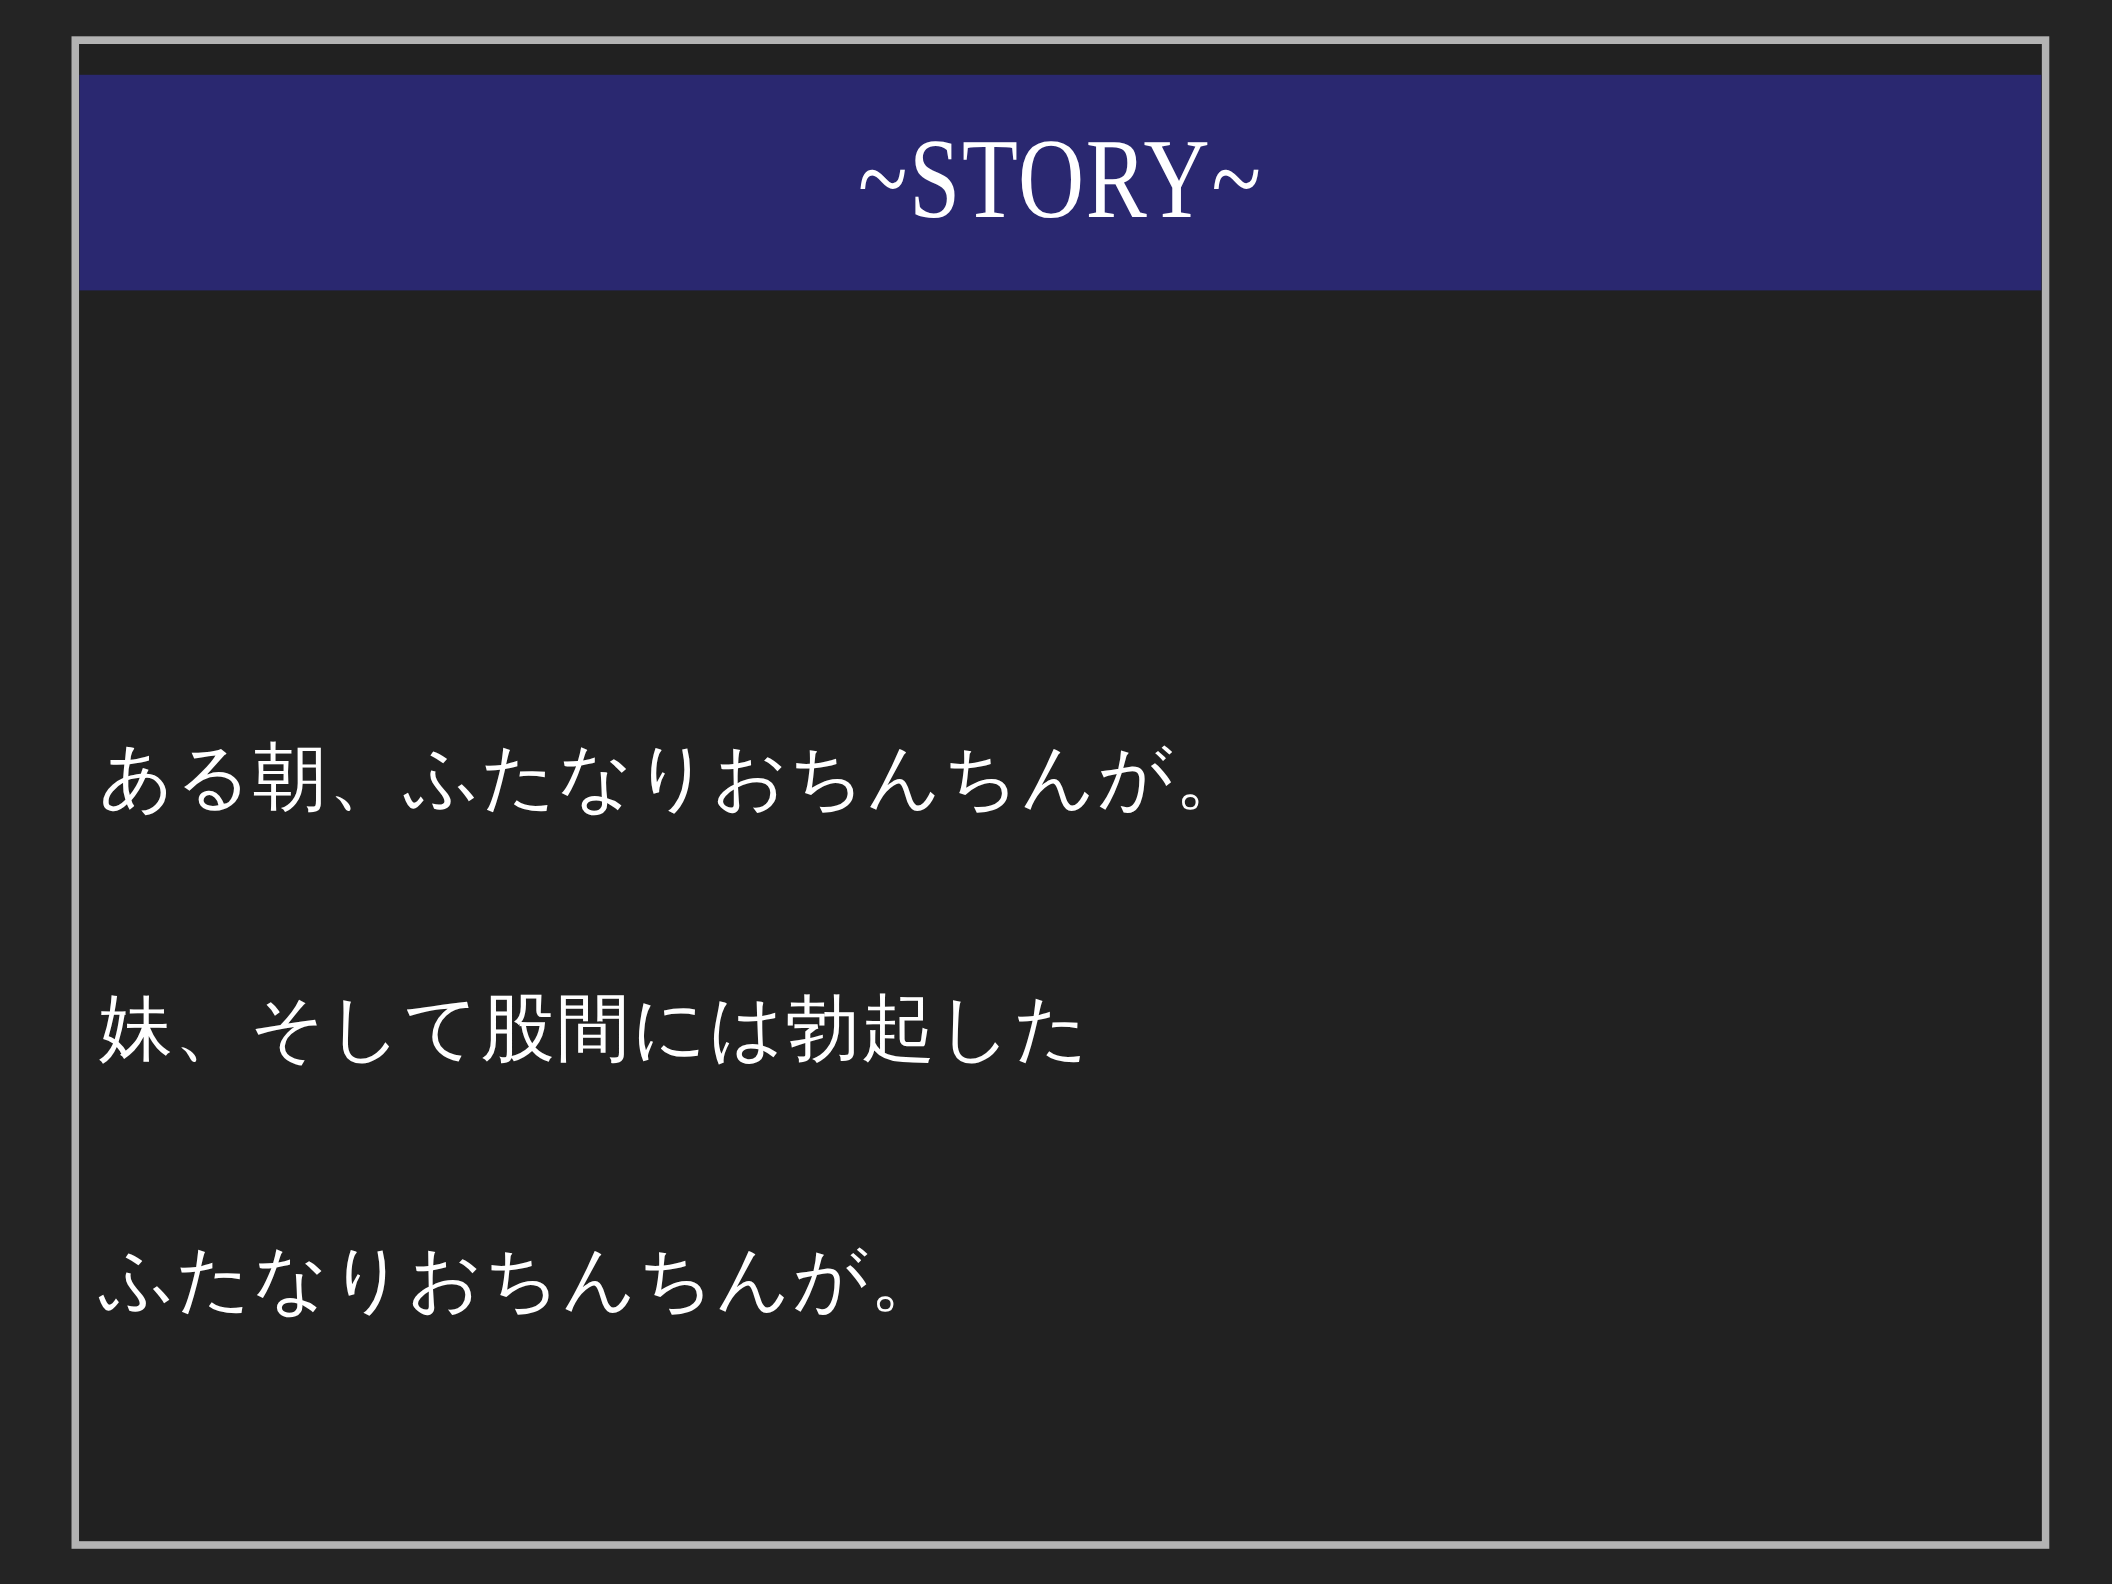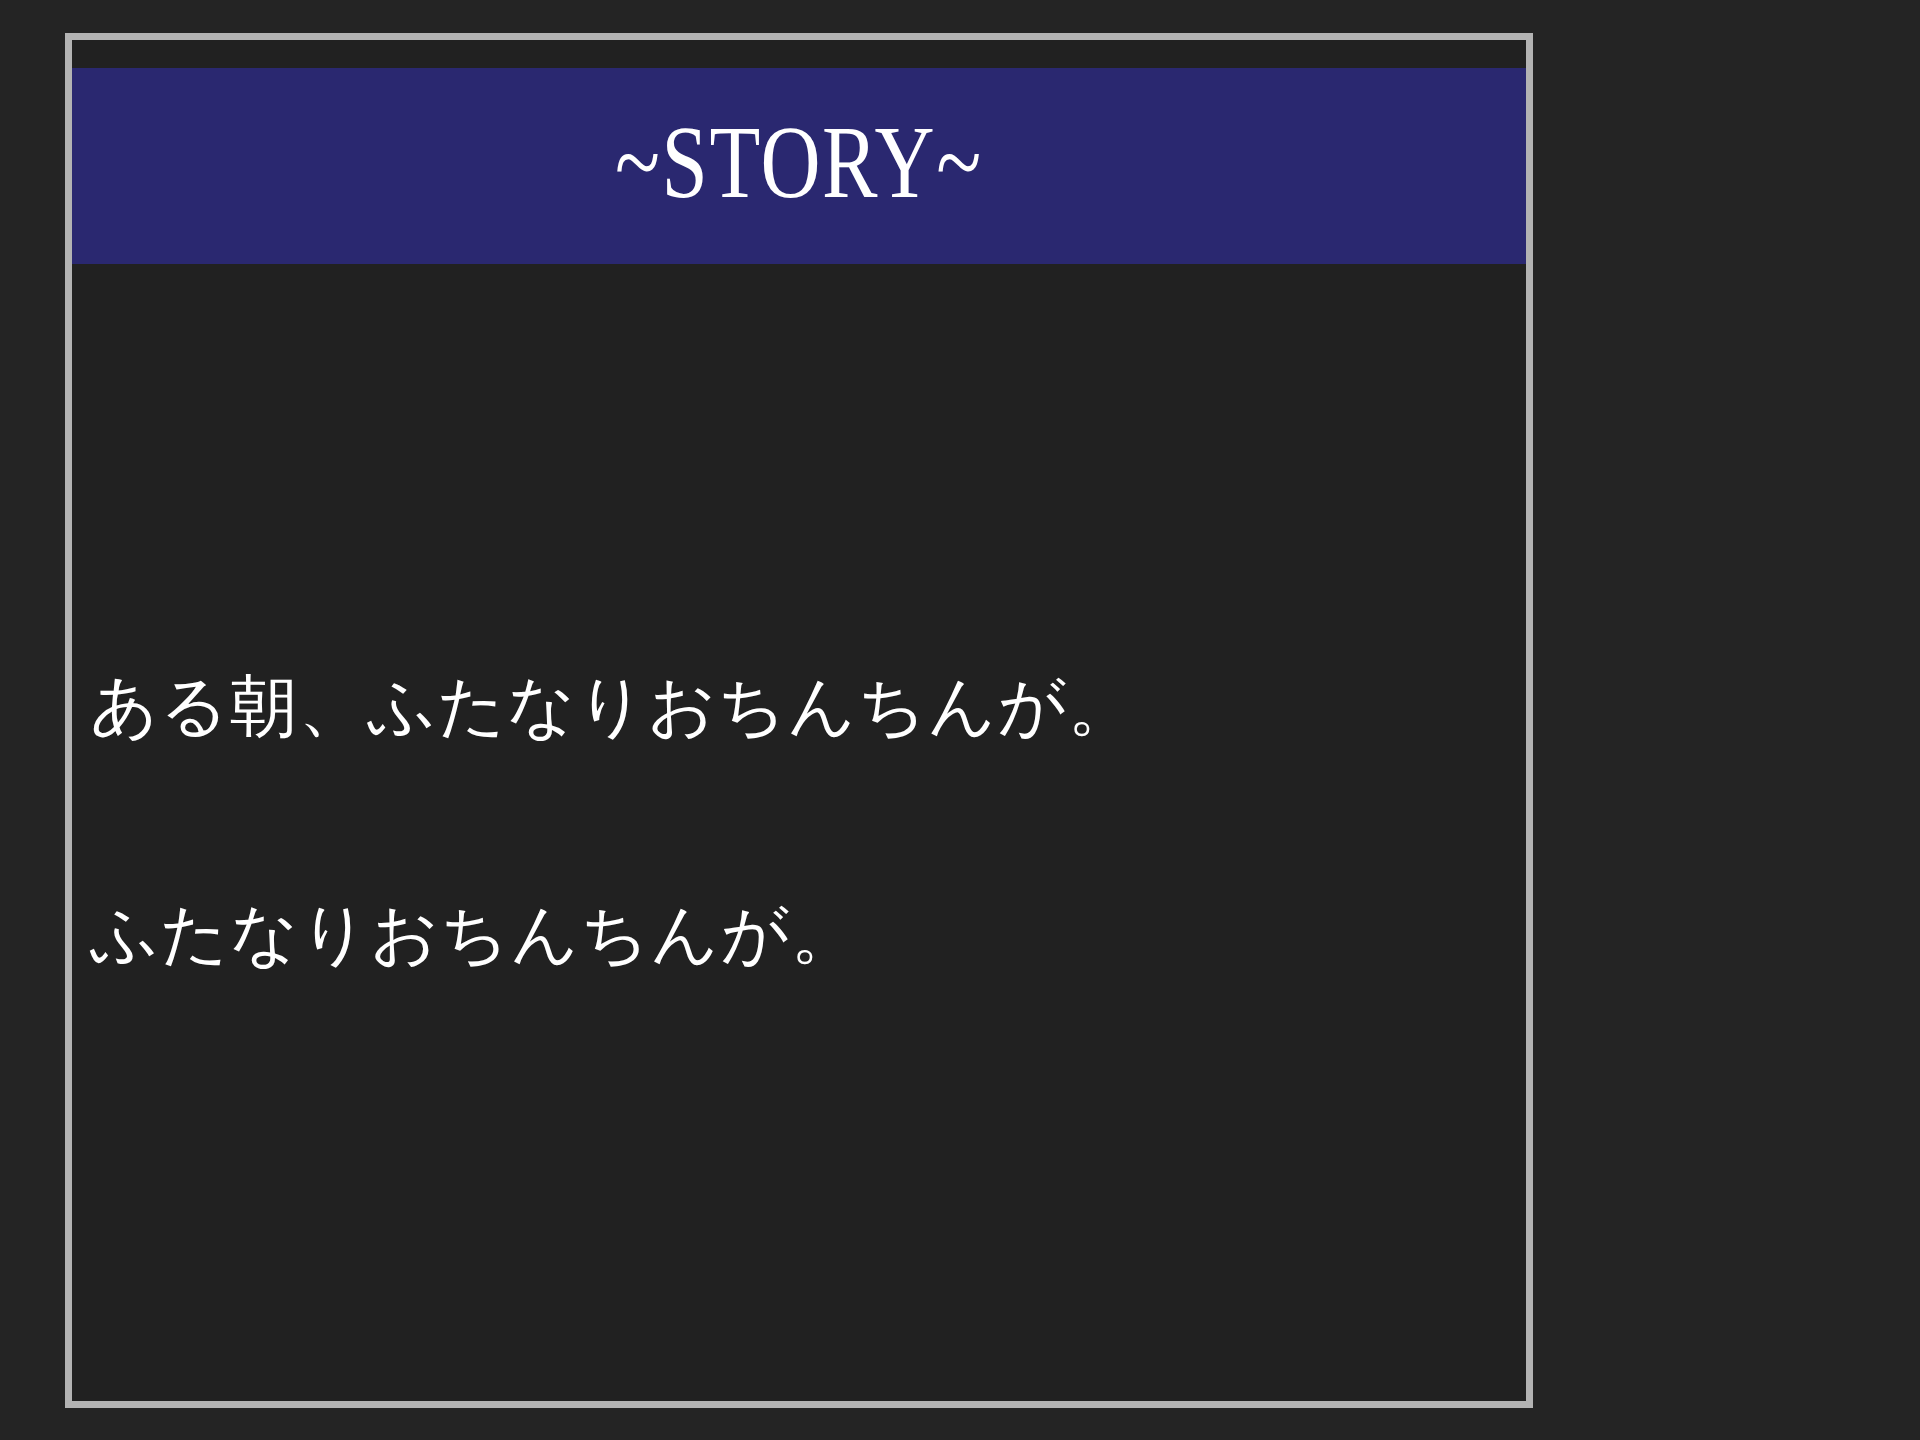--- a/index.html
+++ b/index.html
@@ -12,21 +12,21 @@
     background: #242424;
     font-family: "DejaVu Sans", sans-serif;
     overflow: hidden;
   }
 
   
   #slide {
     position: absolute;
     left: 65px;
     top: 33px;
-    width: 1468px;
+    width: 1798px;
     height: 1375px;
     box-sizing: border-box;
     background: #1f1f1f;
     border: 7px solid #b3b3b3;
   }
 
   
   #canvas {
     position: absolute;
     inset: 0;
@@ -88,20 +88,21 @@
 
     <div id="banner">
 
       <div id="banner-title">~STORY~</div>
     </div>
 
     <div id="body-text">
 
       <div class="para">
         <span class="line">ある朝、ふたなりおちんちんが。</span>
+        <span class="line">妹、そして股間には勃起した</span>
         <span class="line">ふたなりおちんちんが。</span>
       </div>
 
       
 
       
 
     </div>
 
   </div>

